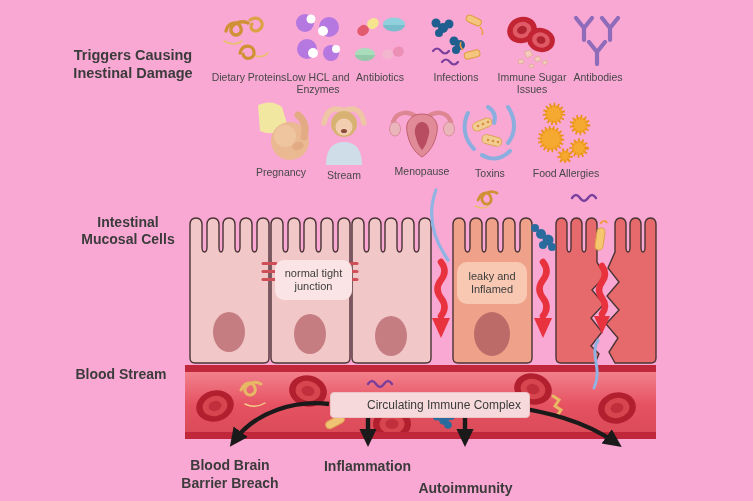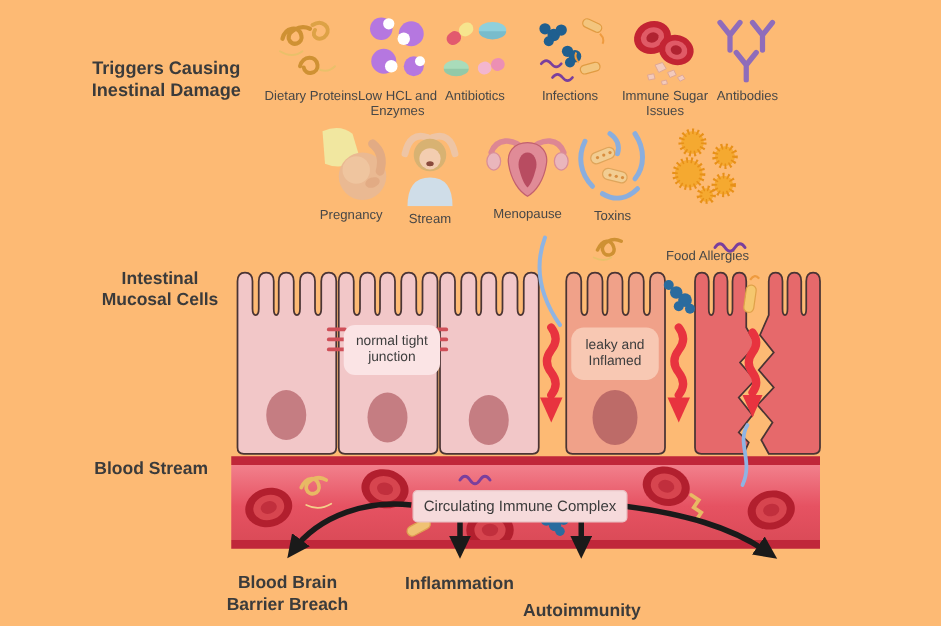--- a/index.html
+++ b/index.html
@@ -1,17 +1,17 @@
 <!DOCTYPE html>
 <html><head>
 <meta charset="utf-8">
 <style>
   html,body{margin:0;padding:0;background:#ffffff;}
   .canvas{
-    position:relative;width:753px;height:501px;background:#fdba74;overflow:hidden;
+    position:relative;width:753px;height:501px;background:#f9a8d4;overflow:hidden;
     font-family:"Liberation Sans","DejaVu Sans",sans-serif;color:#3b3b3b;
   }
   .lbl{position:absolute;text-align:center;white-space:pre-line;color:#3b3b3b;}
   .title{font-size:14.5px;font-weight:600;line-height:1.25;}
   .side-lbl{font-size:14px;font-weight:600;line-height:1.2;}
   .outcome{font-size:14px;font-weight:600;line-height:1.25;z-index:6;}
   .trigger{position:absolute;display:flex;flex-direction:column;}
   .trigger .ic{display:flex;align-items:center;justify-content:center;}
   .trigger .tl{font-size:10.5px;color:#474747;text-align:center;white-space:pre-line;line-height:1.18;margin-top:3px;}
   .cellnote{
@@ -21,21 +21,21 @@
   .note-normal{background:#fbe4e5;}
   .note-leaky{background:#f8c8b3;}
   .bloodband{
     position:absolute;left:185px;top:365px;width:471px;height:74px;box-sizing:border-box;
     border-top:7px solid #c0273a;border-bottom:7px solid #c0273a;
     background:linear-gradient(180deg,#f2808c 0%,#e65262 55%,#db4b58 100%);z-index:1;
   }
   .cic-box{
     position:absolute;left:330px;top:392px;width:170px;height:24px;z-index:5;
     background:#f6dadb;border:1px solid #eac4c6;border-radius:4px;
-    font-size:12px;color:#3b3b3b;display:flex;align-items:center;justify-content:center;
+    font-size:12px;color:#3b3b3b;display:flex;align-items:center;justify-content:center;padding-left:28px;
   }
   svg{display:block;}
   .overlay{position:absolute;left:0;top:0;z-index:4;pointer-events:none;}
   .cells-svg{position:absolute;left:185px;top:182px;z-index:2;}
 </style>
 </head>
 <body>
 
 <div class="canvas">
 
@@ -224,21 +224,21 @@
             <circle cx="30" cy="39" r="1.3"></circle>
               <circle cx="35" cy="40" r="1.3"></circle>
               <circle cx="40" cy="41" r="1.3"></circle>
           </g>
         </g>
       </svg>
     </span>
     <span class="tl">Toxins</span>
   </div>
 
-  <div class="trigger" style="left:521px;top:100px;width:90px;gap:32px;">
+  <div class="trigger" style="left:521px;top:100px;width:90px;">
     <span class="ic" style="height:64px;">
       <svg width="64" height="62" viewBox="0 0 64 62">
         <g fill="#f5a930" stroke="#e89018" stroke-width="4.5" stroke-dasharray="1.5 2.3">
           <circle cx="20" cy="13" r="9"></circle>
           <circle cx="46" cy="24" r="8"></circle>
           <circle cx="17" cy="38" r="11"></circle>
           <circle cx="45" cy="47" r="7.5"></circle>
           <circle cx="31" cy="55" r="5.5"></circle>
         </g>
       </svg>

